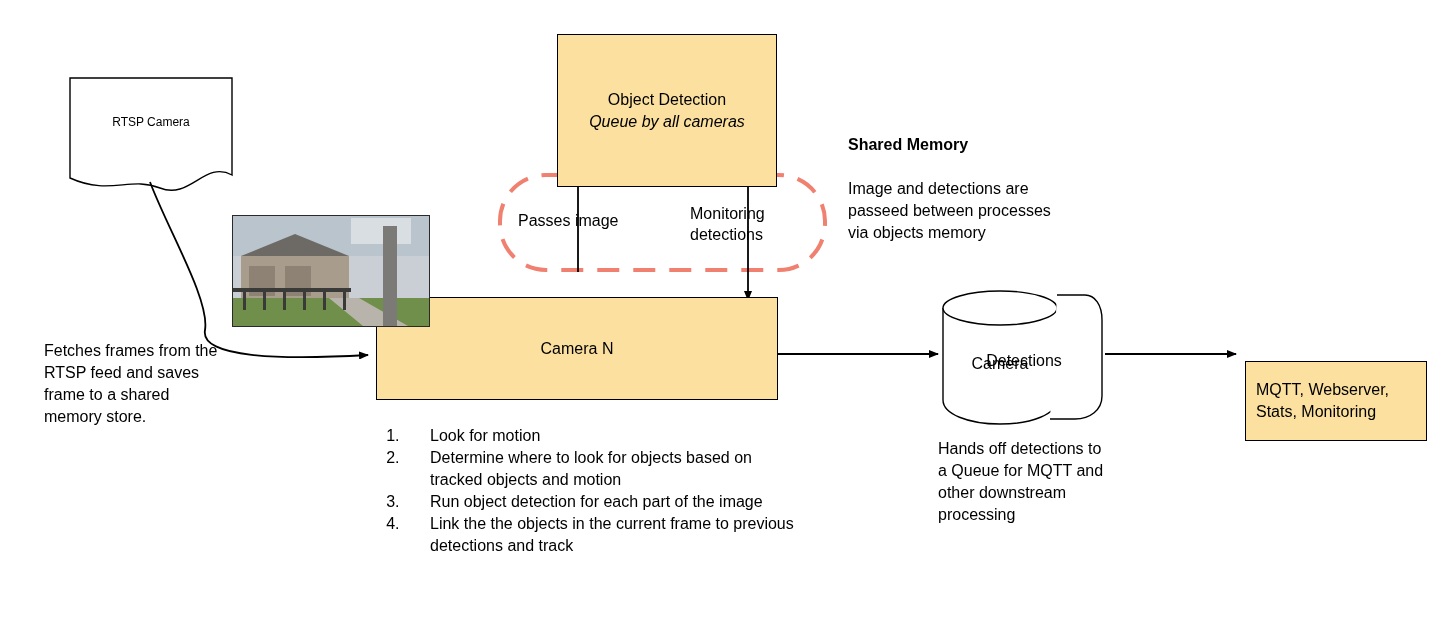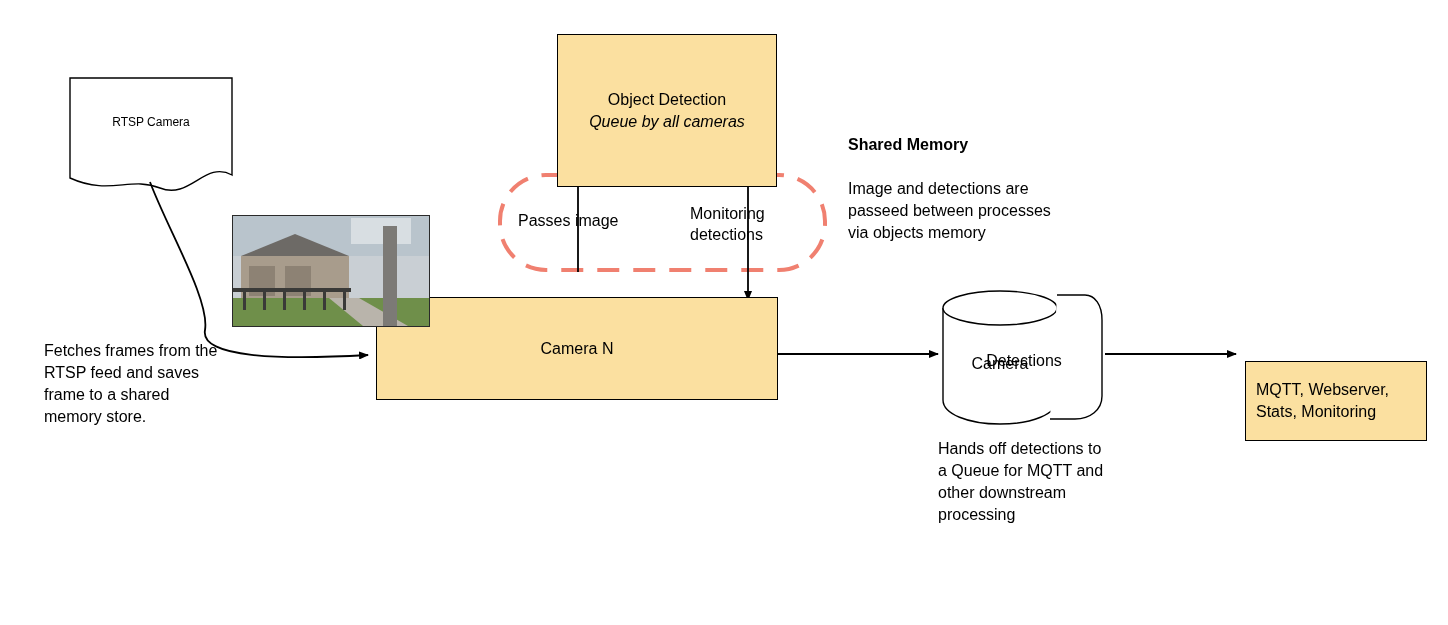--- a/index.html
+++ b/index.html
@@ -183,20 +183,26 @@
       <rect x="30" y="72" width="3" height="22" fill="#3a3a38"></rect>
       <rect x="50" y="72" width="3" height="22" fill="#3a3a38"></rect>
       <rect x="70" y="72" width="3" height="22" fill="#3a3a38"></rect>
       <rect x="90" y="72" width="3" height="22" fill="#3a3a38"></rect>
       <rect x="110" y="72" width="3" height="22" fill="#3a3a38"></rect>
     </svg>
   </div>
 
   <div class="text-block" style="left:44px; top:340px; width:180px;">Fetches frames from the RTSP feed and saves frame to a shared memory store.</div>
 
+  <ol class="steps" style="left:374px; top:425px; width:400px;">
+    <li>Look for motion</li>
+    <li>Determine where to look for objects based on tracked objects and motion</li>
+    <li>Run object detection for each part of the image</li>
+    <li>Link the the objects in the current frame to previous detections and track</li>
+  </ol>
 
   <div class="node" style="left:943px; top:332px; width:114px;">
     <div class="cyl-label" style="top:18px;padding-left:24px;">Detections</div>
     <div class="cyl-label" style="top:21px;">Camera</div>
   </div>
 
   <div class="text-block" style="left:938px; top:438px; width:175px;">Hands off detections to a Queue for MQTT and other downstream processing</div>
 
   <div class="node mqtt-box" style="left:1245px; top:314px; width:182px; height:80px;margin-top:47px;">
     <span>MQTT, Webserver, Stats, Monitoring</span>

